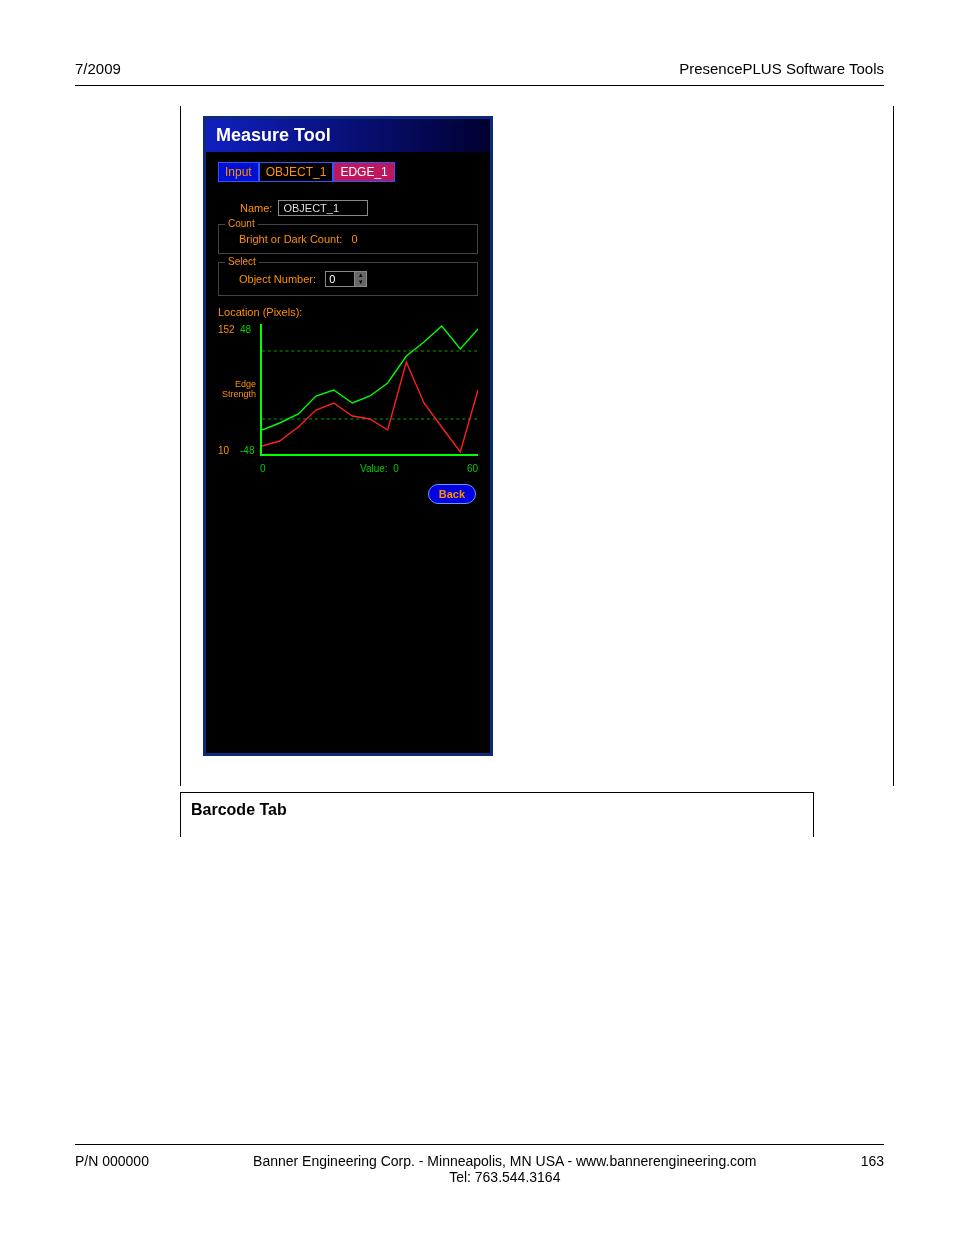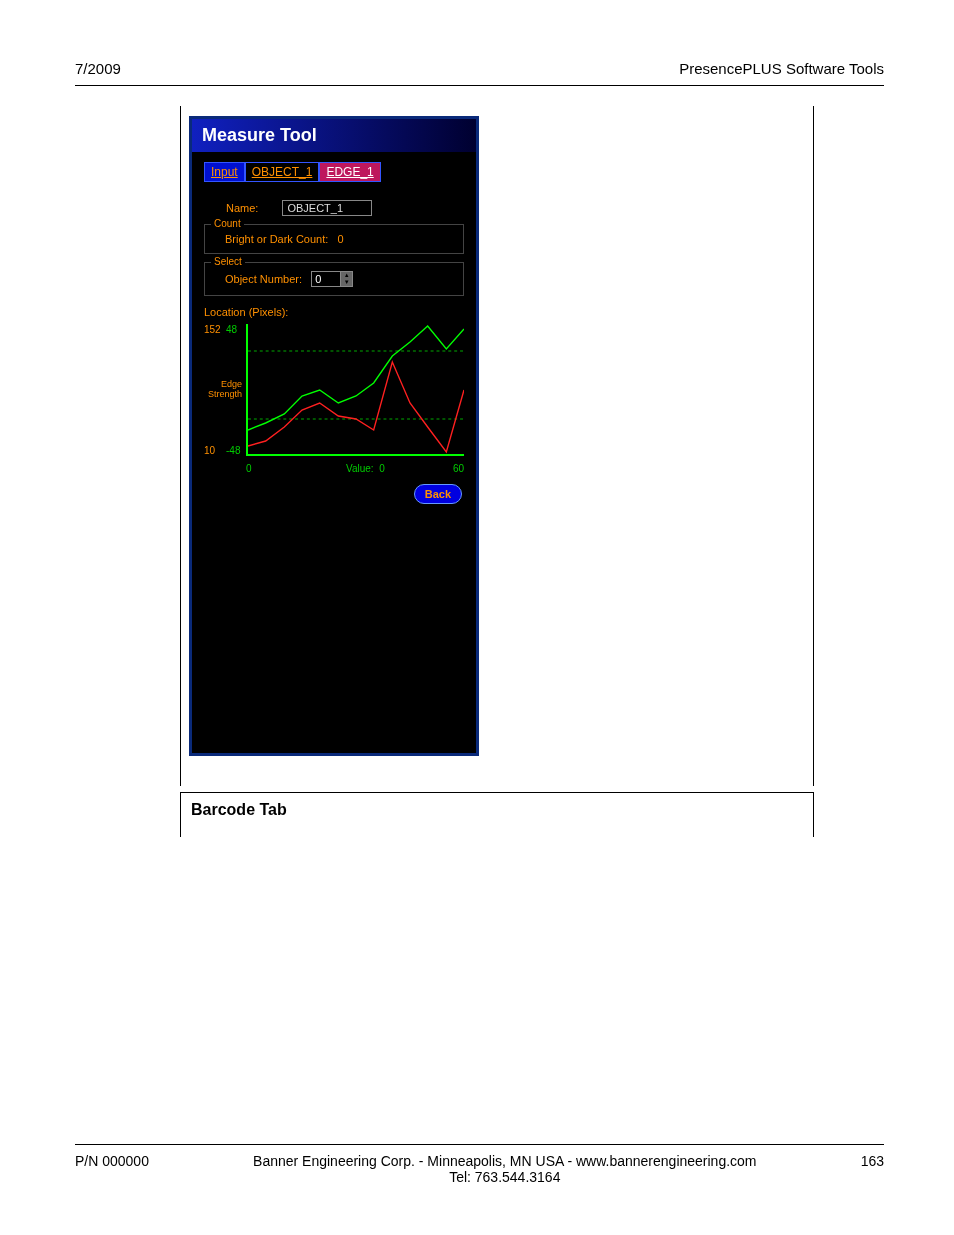--- a/index.html
+++ b/index.html
@@ -1,27 +1,27 @@
 <!DOCTYPE html>
 <html><head>
 <meta charset="utf-8">
 <style>
   * { box-sizing: border-box; margin: 0; padding: 0; }
   body { width: 954px; height: 1235px; background: #fff; font-family: Arial, Helvetica, sans-serif; font-size: 15px; color: #000; position: relative; }
   .page { padding: 60px 70px 0 75px; }
   .header-row { display: flex; justify-content: space-between; font-size: 15px; padding-bottom: 8px; border-bottom: 1px solid #000; }
-  .figure-box { border-left: 1px solid #000; border-right: 1px solid #000; margin: 20px 0 0 105px; width: 634px; height: 680px; display: flex; justify-content: flex-start; padding-left: 8px; }
+  .figure-box { border-left: 1px solid #000; border-right: 1px solid #000; margin: 20px 0 0 105px; width: 714px; height: 680px; display: flex; justify-content: flex-start; padding-left: 22px; }
   .tool-panel { width: 290px; height: 640px; margin-top: 10px; background: #000; border: 3px solid #0a2a7a; }
   .tool-title { background: linear-gradient(to right,#1020c0,#000030); color: #fff; font-weight: bold; font-size: 18px; padding: 6px 10px; }
   .tool-body { padding: 10px 12px; color: #ff9000; font-size: 11px; }
   .tabs { display: flex; gap: 0; margin-bottom: 18px; }
-  .tab { border: 1px solid #3355ff; padding: 2px 6px; font-size: 12px; color: #ff9000; cursor: pointer; text-decoration: underline; }
+  .tab { border: 1px solid #3355ff; padding: 2px 6px; font-size: 12px; color: #ff9000; cursor: pointer; }
   .tab.active { background: #0010d0; color: #ff9000; }
   .tab.alt { background: #be185d; color: #fff; }
-  .row { display: flex; align-items: center; gap: 24px; margin: 4px 0 4px 22px; }
+  .row { display: flex; align-items: center; gap: 6px; margin: 4px 0 4px 22px; }
   .input-box { background: #000; border: 1px solid #888; color: #ddd; font-size: 11px; padding: 1px 4px; width: 90px; }
   .fieldset { border: 1px solid #444; margin: 8px 0; padding: 8px 8px 8px 20px; position: relative; }
   .fieldset .legend { position: absolute; top: -7px; left: 6px; background: #000; padding: 0 3px; font-size: 10px; color: #ff9000; }
   .spinner-wrap { display: inline-flex; border: 1px solid #888; }
   .spinner-input { background: #000; color: #fff; border: none; font-size: 11px; width: 28px; padding: 1px 3px; }
   .spinner-btns { display: flex; flex-direction: column; }
   .spinner-btns span { background: #666; color: #000; font-size: 6px; line-height: 7px; width: 12px; text-align: center; border-left: 1px solid #888; cursor: pointer; }
   .loc-label { margin: 10px 0 6px 0; }
   .chart-area { position: relative; height: 150px; margin-bottom: 6px; }
   .yaxis-l { position: absolute; left: 0; font-size: 10px; color: #ff9000; }

